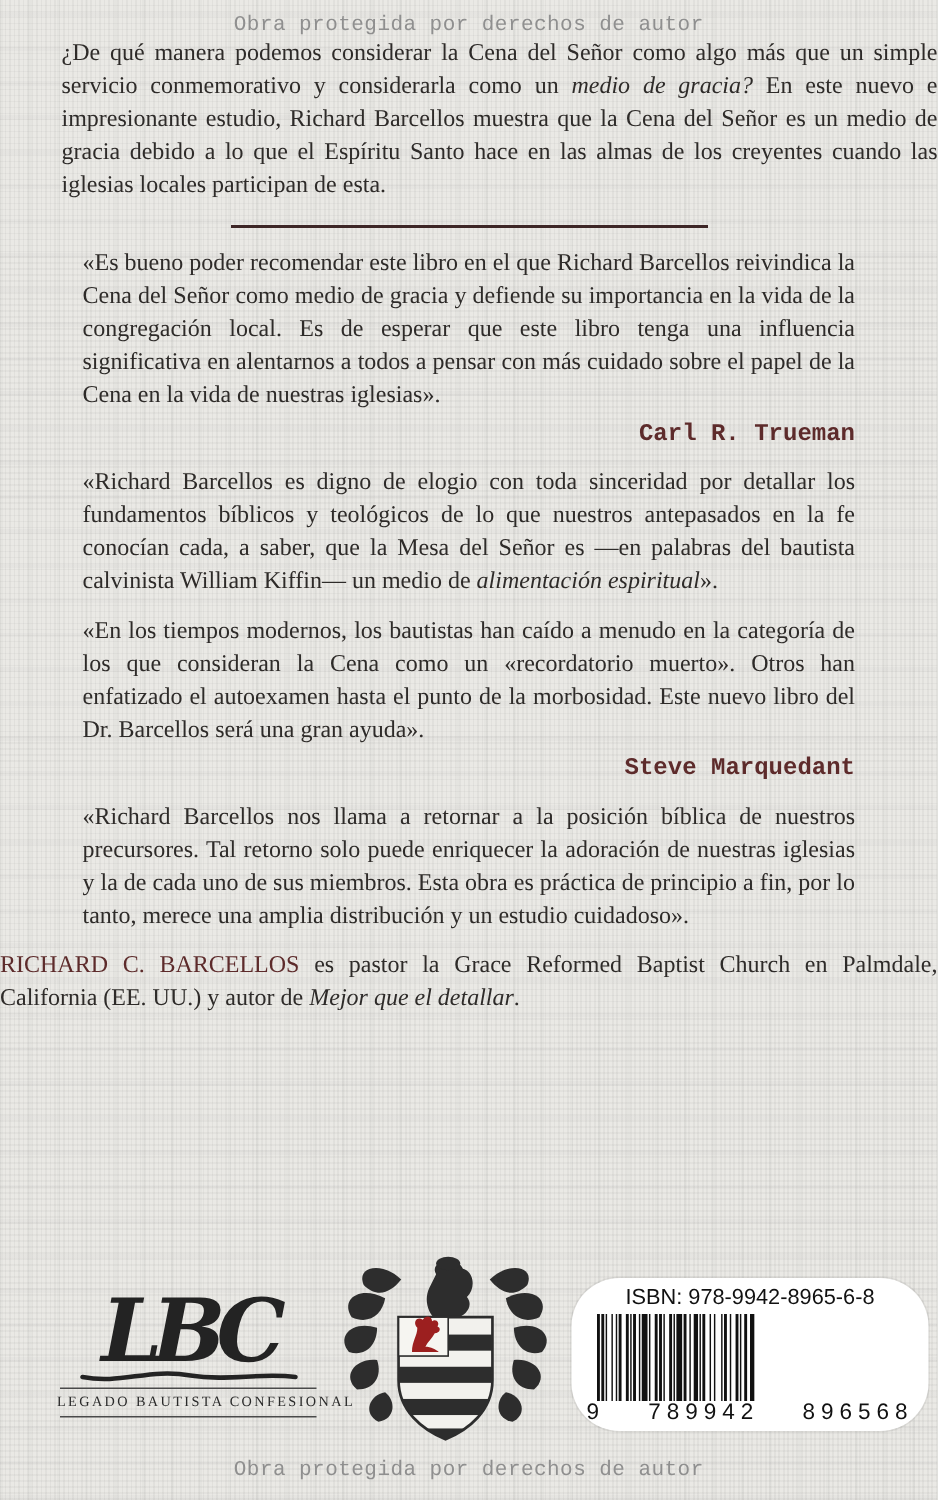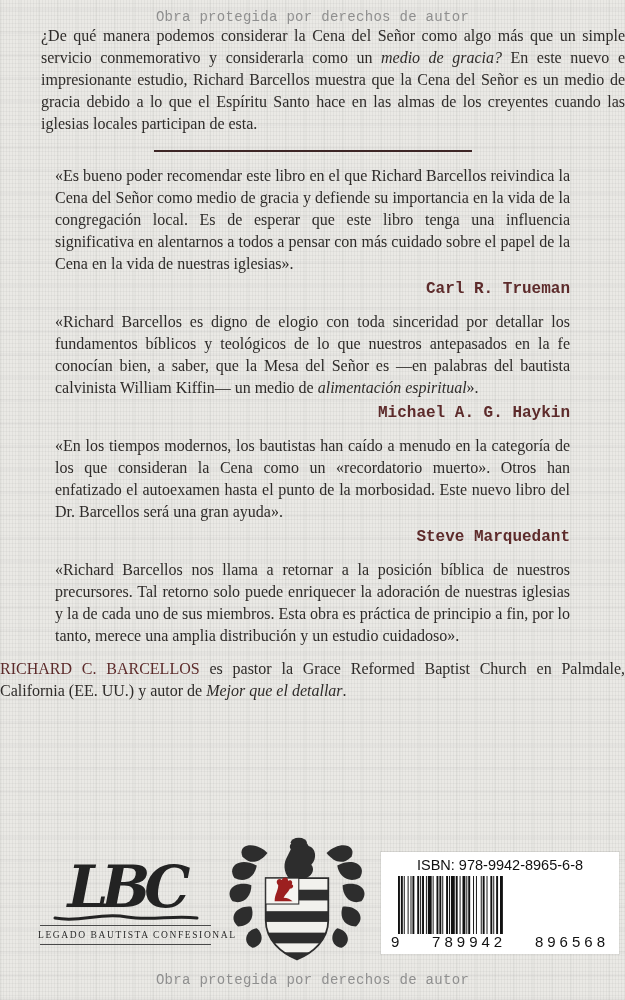--- a/index.html
+++ b/index.html
@@ -89,20 +89,21 @@
     white-space:nowrap;
     color:#2a2a2a;
   }
   .crest{flex:0 0 auto;margin-top:-6px;}
   .barcode-box{
     background:#ffffff;
     width:226px;
     padding:5px 6px 4px 6px;
     text-align:center;
     box-shadow:0 0 0 1px rgba(0,0,0,0.06);
+    border-radius:32px;
   }
   .isbn-label{
     font-family:"Liberation Sans", sans-serif;
     font-size:14.5px;
     color:#111;
     margin-bottom:3px;
     white-space:nowrap;
   }
   .bars-svg{display:block;margin:0 auto;}
   .bc-digits{
@@ -126,22 +127,21 @@
   <p class="body-par tx intro"><span>¿De qué manera podemos considerar la Cena del Señor como algo más que un simple servicio conmemorativo y considerarla como un </span><span class="it">medio de gracia?</span><span> En este nuevo e impresionante estudio, Richard Barcellos muestra que la Cena del Señor es un medio de gracia debido a lo que el Espíritu Santo hace en las almas de los creyentes cuando las iglesias locales participan de esta.</span></p>
 
   <div class="divider"></div>
 
   <div class="quote-block tx">
     <p class="body-par">«Es bueno poder recomendar este libro en el que Richard Barcellos reivindica la Cena del Señor como medio de gracia y defiende su importancia en la vida de la congregación local. Es de esperar que este libro tenga una influencia significativa en alentarnos a todos a pensar con más cuidado sobre el papel de la Cena en la vida de nuestras iglesias».</p>
     <p class="attribution">Carl R. Trueman</p>
   </div>
 
   <div class="quote-block tx">
-    <p class="body-par"><span>«Richard Barcellos es digno de elogio con toda sinceridad por detallar los fundamentos bíblicos y teológicos de lo que nuestros antepasados en la fe conocían bien, a saber, que la Mesa del Señor es —en palabras del bautista calvinista William Kiffin— un medio de </span><span class="it">alimentación espiritual</span><span>».</span></p>
-    <p class="attribution">Michael A. G. Haykin</p>
+    <p class="body-par"><span>«Richard Barcellos es digno de elogio con toda sinceridad por detallar los fundamentos bíblicos y teológicos de lo que nuestros antepasados en la fe conocían cada, a saber, que la Mesa del Señor es —en palabras del bautista calvinista William Kiffin— un medio de </span><span class="it">alimentación espiritual</span><span>».</span></p>
   </div>
 
   <div class="quote-block tx">
     <p class="body-par">«En los tiempos modernos, los bautistas han caído a menudo en la categoría de los que consideran la Cena como un «recordatorio muerto». Otros han enfatizado el autoexamen hasta el punto de la morbosidad. Este nuevo libro del Dr. Barcellos será una gran ayuda».</p>
     <p class="attribution">Steve Marquedant</p>
   </div>
 
   <div class="quote-block tx">
     <p class="body-par">«Richard Barcellos nos llama a retornar a la posición bíblica de nuestros precursores. Tal retorno solo puede enriquecer la adoración de nuestras iglesias y la de cada uno de sus miembros. Esta obra es práctica de principio a fin, por lo tanto, merece una amplia distribución y un estudio cuidadoso».</p>
   </div>

